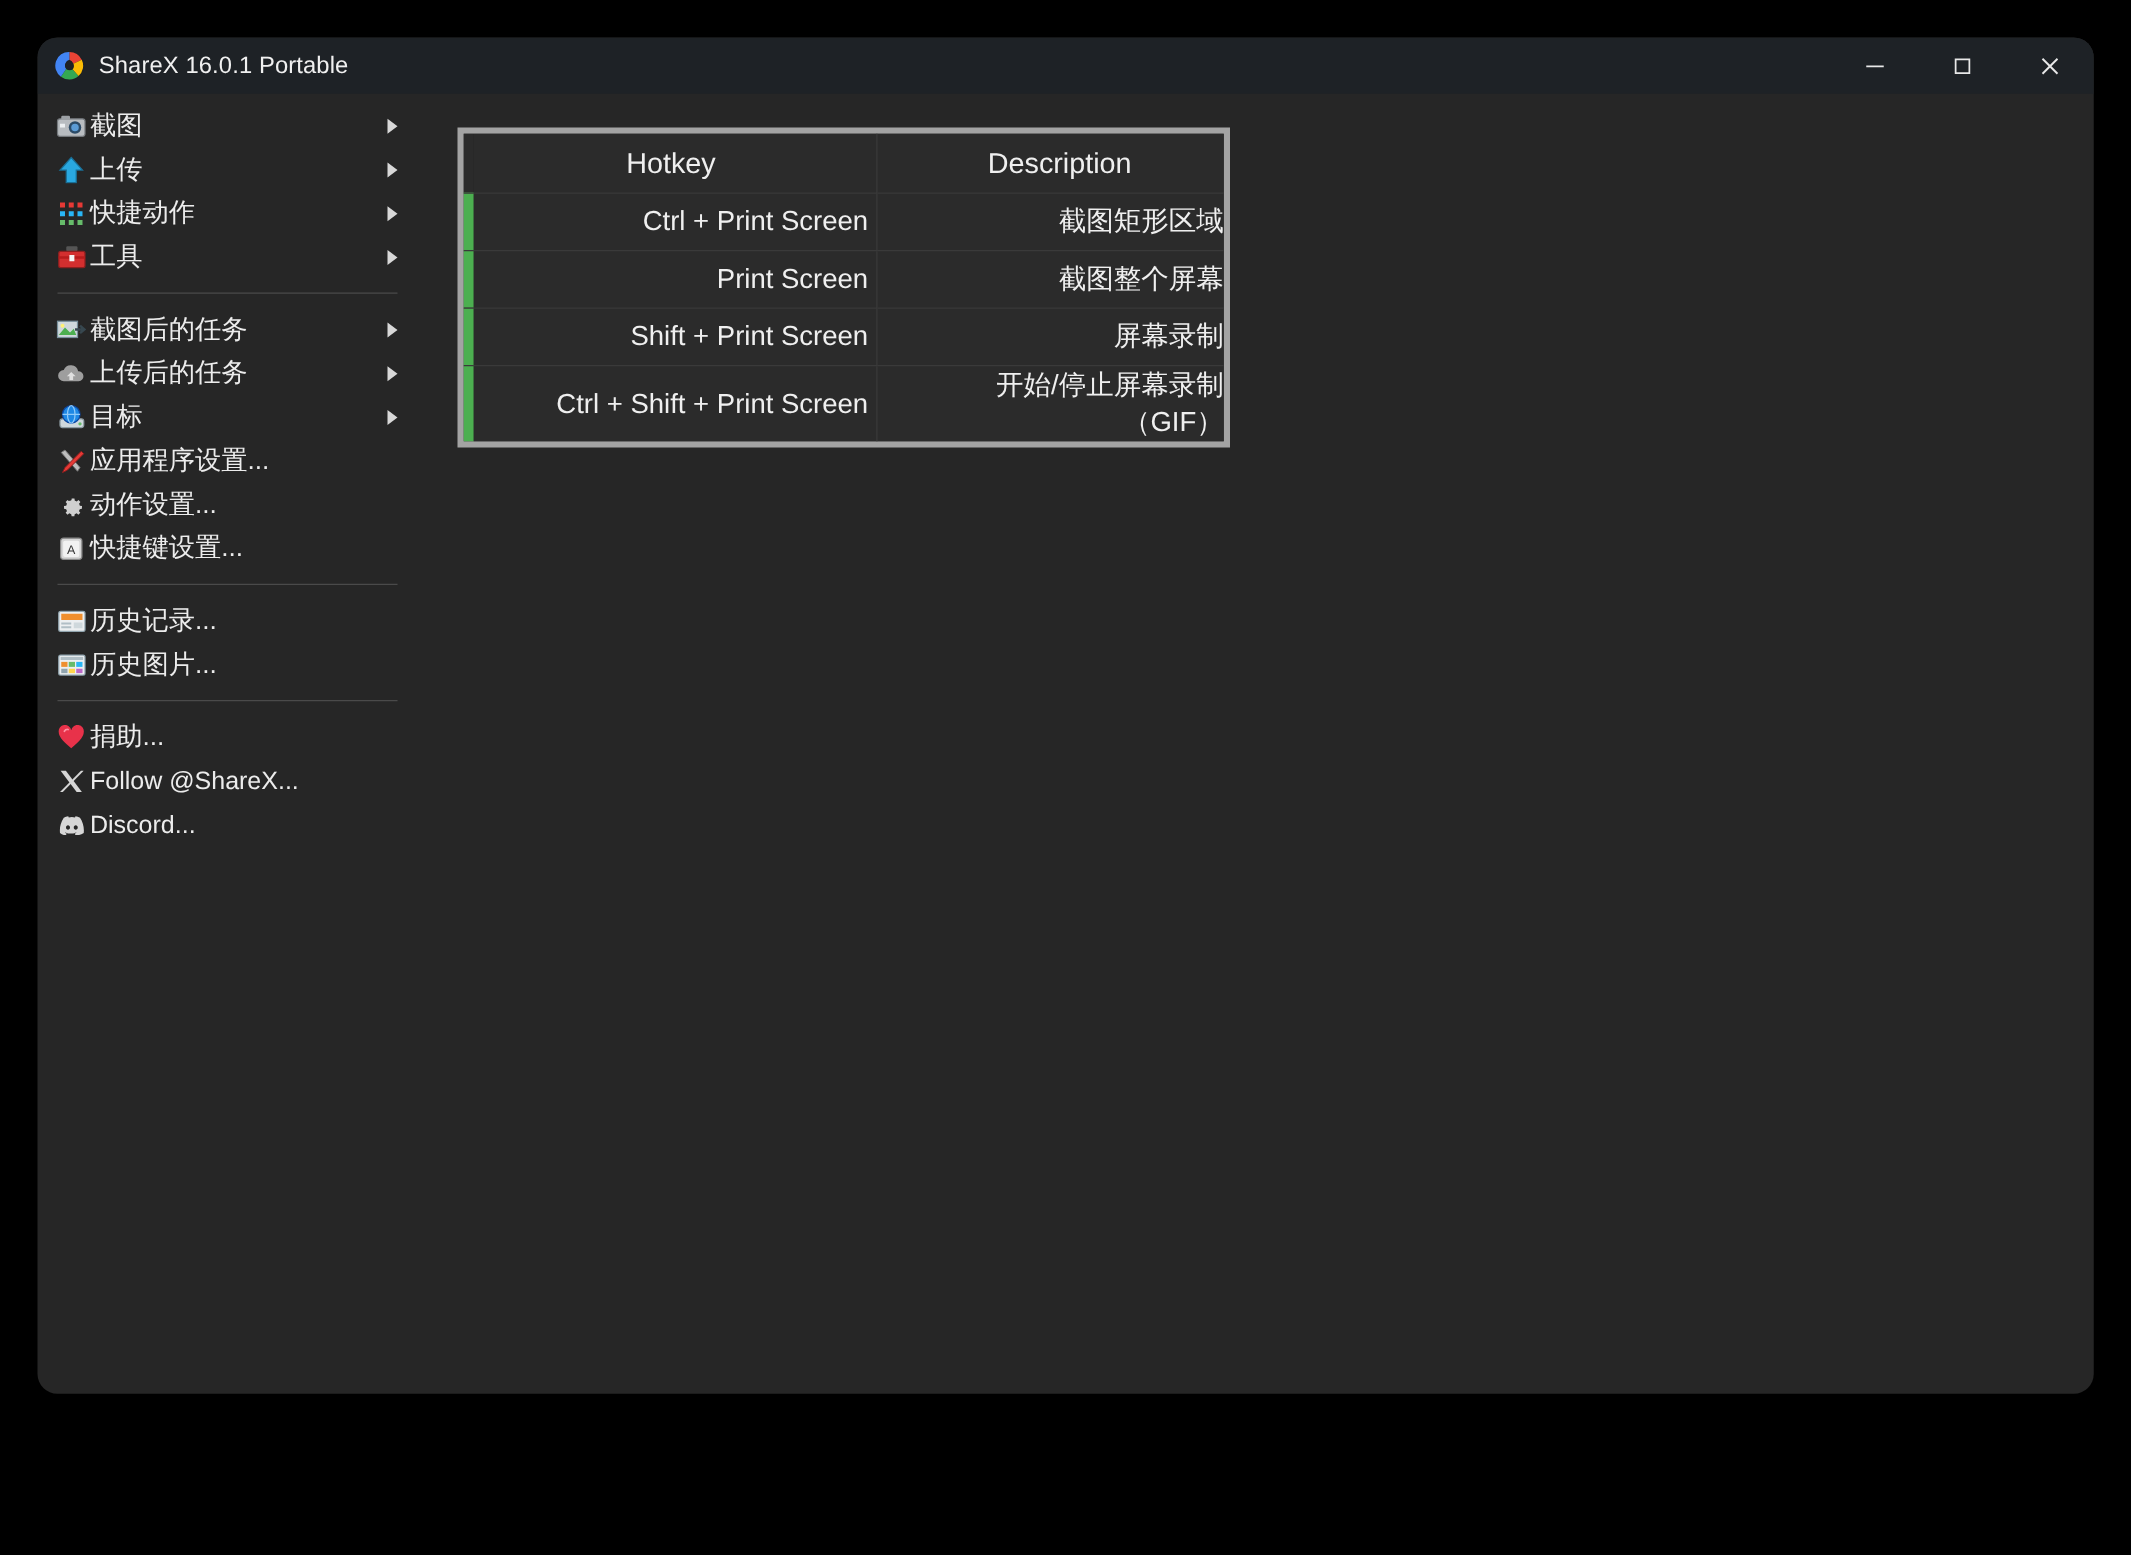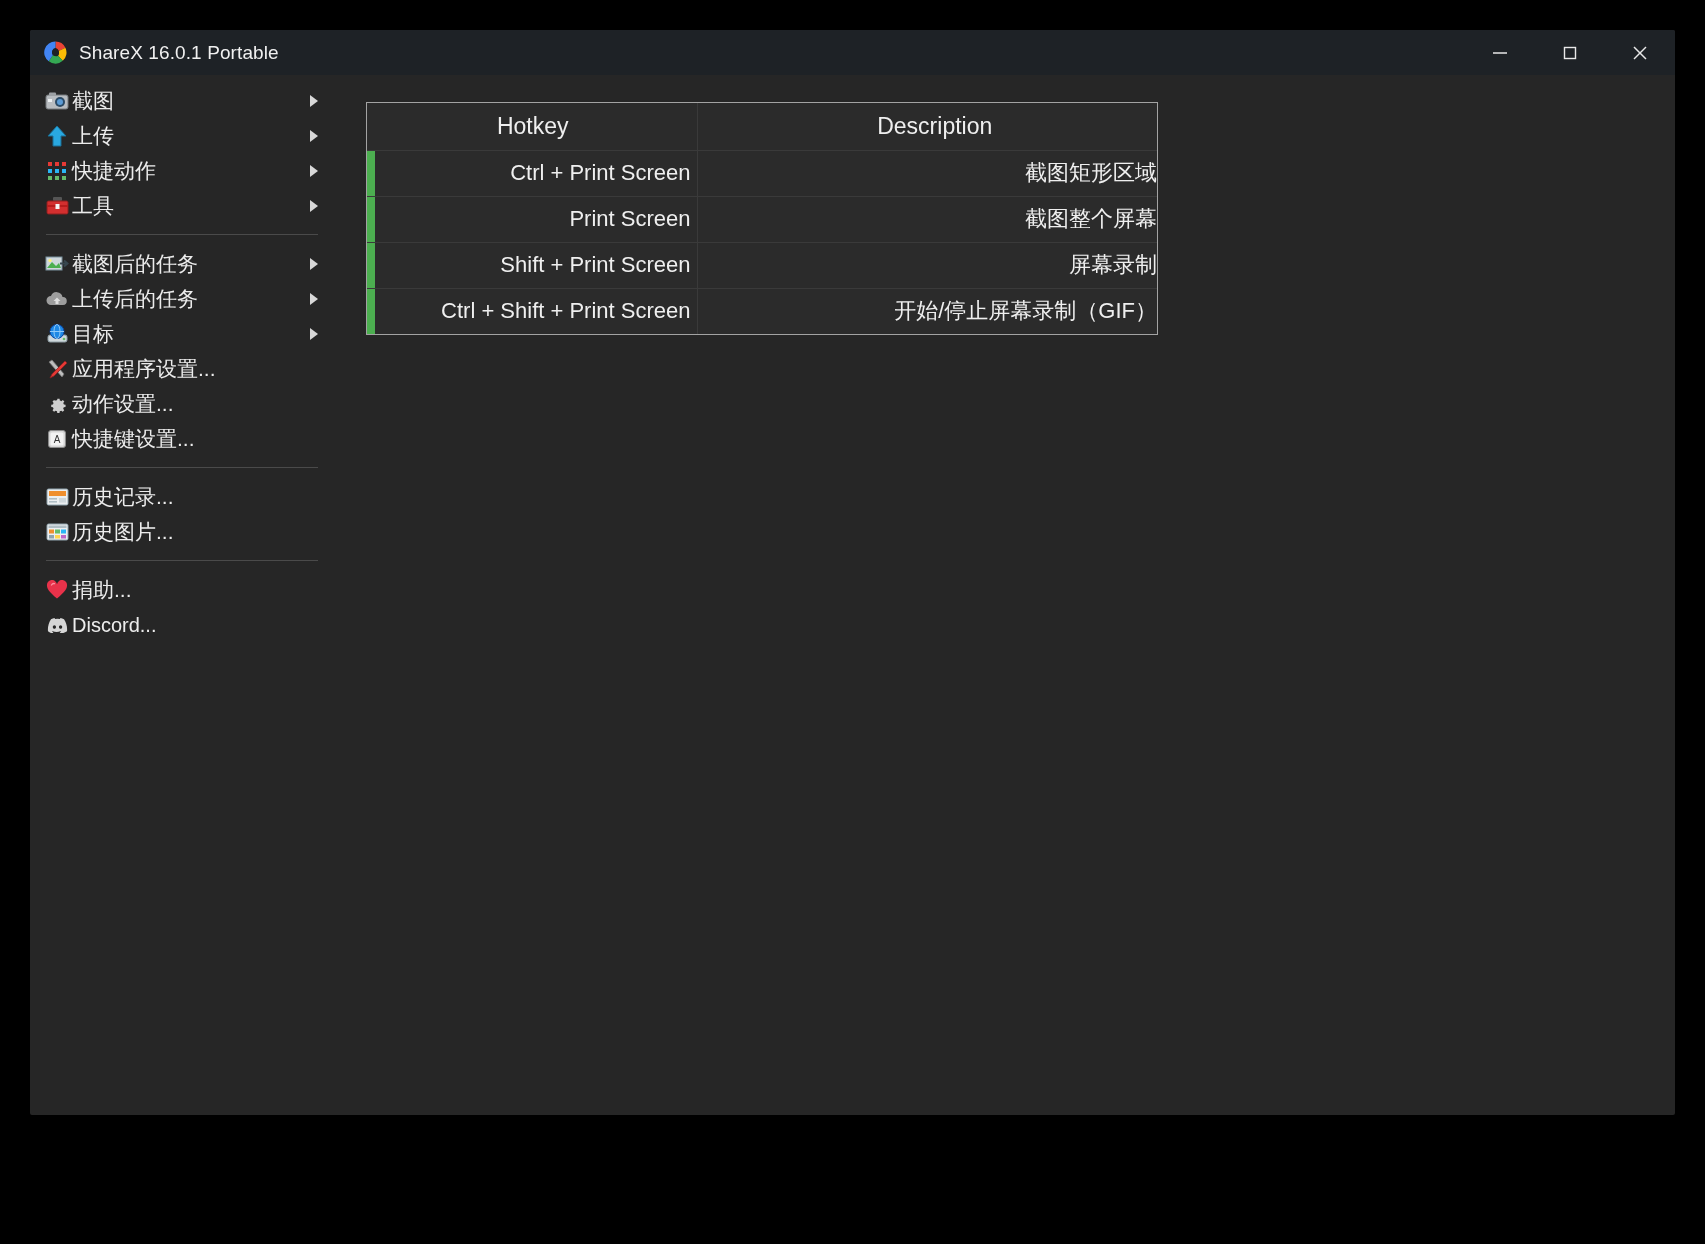--- a/index.html
+++ b/index.html
@@ -11,21 +11,21 @@
     overflow: hidden;
   }
 
   #app-window {
     position: absolute;
     left: 30px;
     top: 30px;
     width: 1645px;
     height: 1085px;
     background: #262626;
-    border-radius: 2px;
+    border-radius: 16px;
     overflow: hidden;
   }
 
   
   #titlebar {
     position: absolute;
     left: 0; top: 0;
     width: 100%;
     height: 45px;
     background: #1e2226;
@@ -107,22 +107,22 @@
     background: #4a4a4a;
     margin: 11px 0 11px 16px;
     width: 272px;
   }
 
   
   #hotkey-table {
     position: absolute;
     left: 336px;
     top: 72px;
-    width: 792px;
-    border: 1px solid #a3a3a3;
+    width: 618px;
+    border: 5px solid #a3a3a3;
     border-collapse: collapse;
   }
   #hotkey-table table {
     border-collapse: collapse;
     width: 100%;
     table-layout: fixed;
   }
   #hotkey-table th {
     background: #2b2b2b;
     color: #efefef;
@@ -363,20 +363,29 @@
     <div class="menu-item">
       <span class="menu-icon">
         <svg width="22" height="20" viewBox="0 0 22 20">
           <path d="M11 18.5 C3 12 1 8.5 1 5.8 A4.8 4.8 0 0 1 11 4.2 A4.8 4.8 0 0 1 21 5.8 C21 8.5 19 12 11 18.5 Z" fill="#e8324a"></path>
           <path d="M5.5 5 A3 3 0 0 1 8.5 3.6" stroke="#ff8fa0" stroke-width="1.4" fill="none" stroke-linecap="round"></path>
         </svg>
       </span>
       <span class="menu-label cjk">捐助...</span>
     </div>
 
+    <div class="menu-item">
+      <span class="menu-icon">
+        <svg width="20" height="20" viewBox="0 0 20 20">
+          <path d="M1.5 1.5 h4.2 L18.5 18.5 h-4.2 Z" fill="#d6d6d6"></path>
+          <path d="M17.8 1.5 h2.2 L3.2 18.5 H1 Z" fill="#d6d6d6"></path>
+        </svg>
+      </span>
+      <span class="menu-label">Follow @ShareX...</span>
+    </div>
 
     <div class="menu-item">
       <span class="menu-icon">
         <svg width="21" height="16" viewBox="0 0 21 16">
           <path d="M17 2.2A14 14 0 0 0 13.4 1l-.4.9a12 12 0 0 0-5 0L7.6 1A14 14 0 0 0 4 2.2C1.3 6.4.6 10.4 1 14.3a14.5 14.5 0 0 0 4.4 2.2l1-1.6a9 9 0 0 1-1.5-.7l.4-.3a10 10 0 0 0 8.5 0l.4.3a9 9 0 0 1-1.5.7l1 1.6A14.4 14.4 0 0 0 20 14.3c.5-4.6-.7-8.6-3-12.1zM7.4 11.8c-.9 0-1.6-.8-1.6-1.8S6.5 8.2 7.4 8.2 9 9 9 10s-.7 1.8-1.6 1.8zm6.2 0c-.9 0-1.6-.8-1.6-1.8s.7-1.8 1.6-1.8S15.2 9 15.2 10s-.7 1.8-1.6 1.8z" fill="#d6d6d6"></path>
         </svg>
       </span>
       <span class="menu-label">Discord...</span>
     </div>
 

